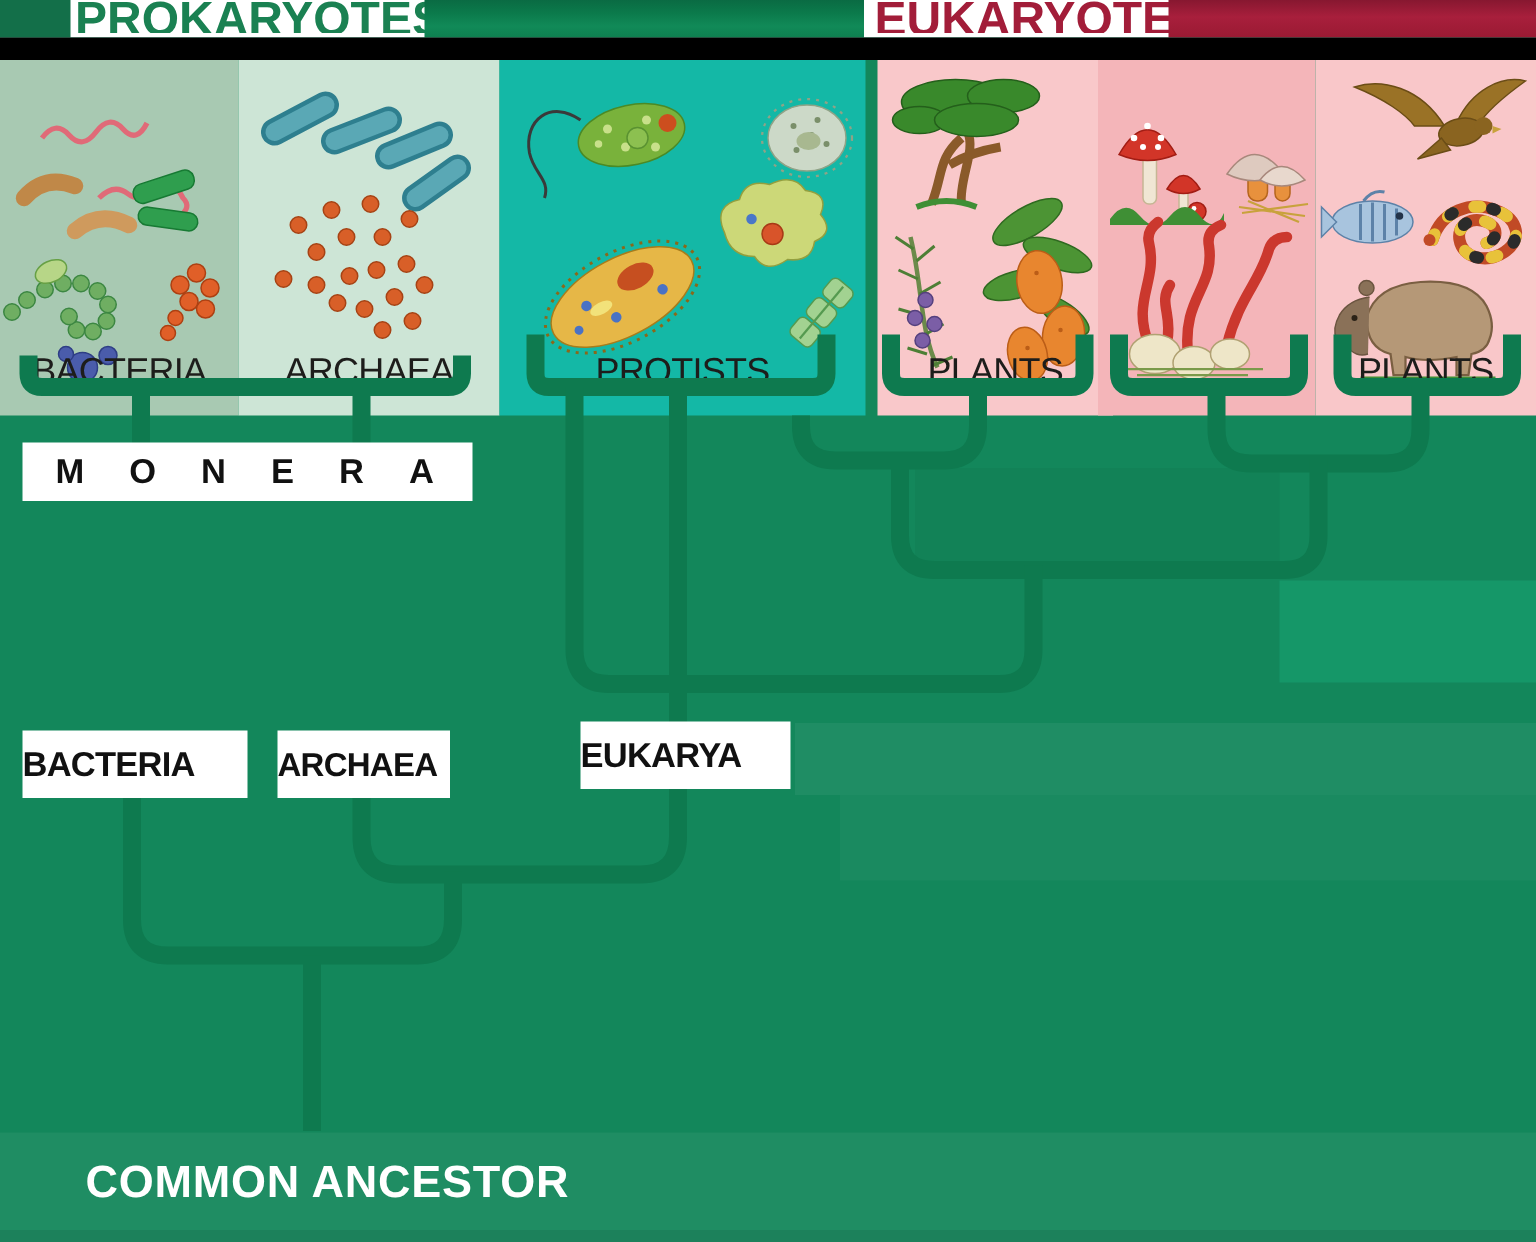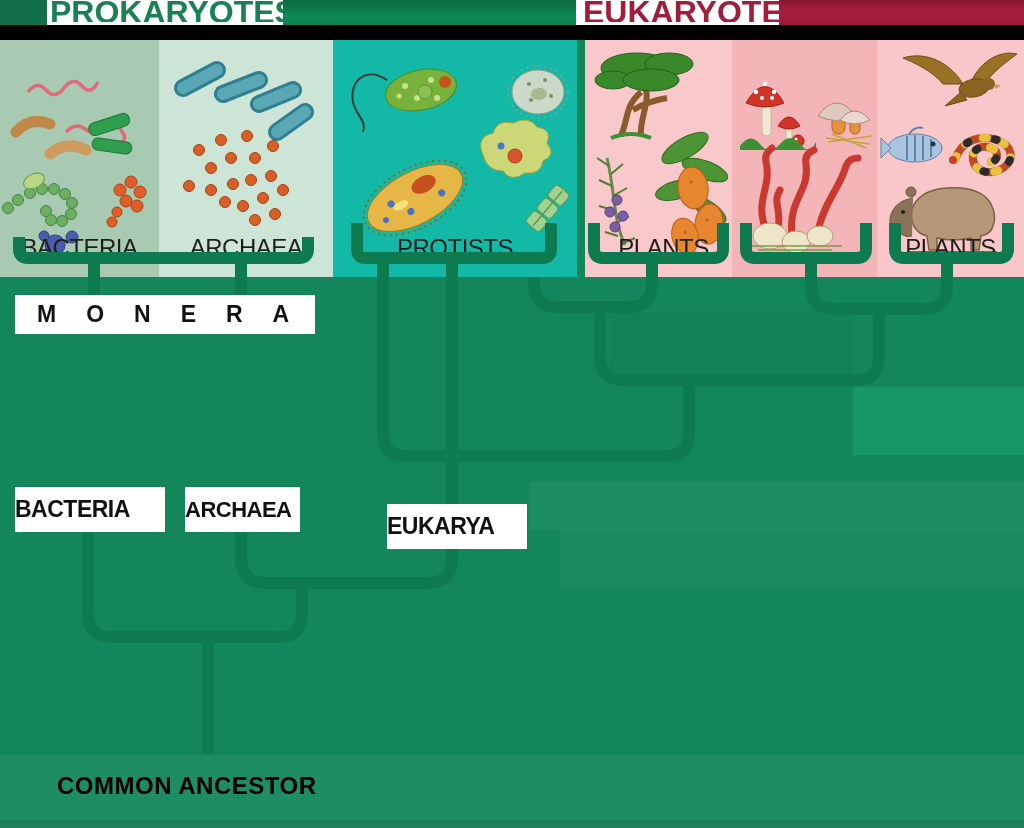--- a/index.html
+++ b/index.html
@@ -40,23 +40,23 @@
   
   #tree{left:0;top:0;}
   #tree path{fill:none;stroke:#0E7A4F;stroke-width:12;}
   
   .wbox{background:#ffffff;color:#111111;display:flex;align-items:center;
         font-weight:700;}
   #box-monera{left:15px;top:295px;width:300px;height:39px;font-size:23px;
         letter-spacing:30px;padding-left:22px;box-sizing:border-box;}
   #box-d-bacteria{left:15px;top:487px;width:150px;height:45px;font-size:23px;font-weight:800;letter-spacing:-0.5px;}
   #box-d-archaea{left:185px;top:487px;width:115px;height:45px;font-size:22px;font-weight:800;letter-spacing:-0.5px;}
-  #box-d-eukarya{left:387px;top:504px;width:140px;height:45px;font-size:23px;font-weight:800;letter-spacing:-0.5px;}
-  
-  #common-ancestor{left:57px;top:772px;color:#000000;font-size:24px;font-weight:800;letter-spacing:0.5px;}
+  #box-d-eukarya{left:387px;top:481px;width:140px;height:45px;font-size:23px;font-weight:800;letter-spacing:-0.5px;}
+  
+  #common-ancestor{left:57px;top:772px;color:#ffffff;font-size:30px;font-weight:800;letter-spacing:0.5px;}
 </style>
 </head>
 <body>
 
 <div id="canvas">
 
   <div class="abs" id="hdr-white"></div>
   <div class="abs" id="hdr-green-block"></div>
   <div class="abs hdr-text" id="prok-text">PROKARYOTES</div>
   <div class="abs" id="hdr-green-bar"></div>

